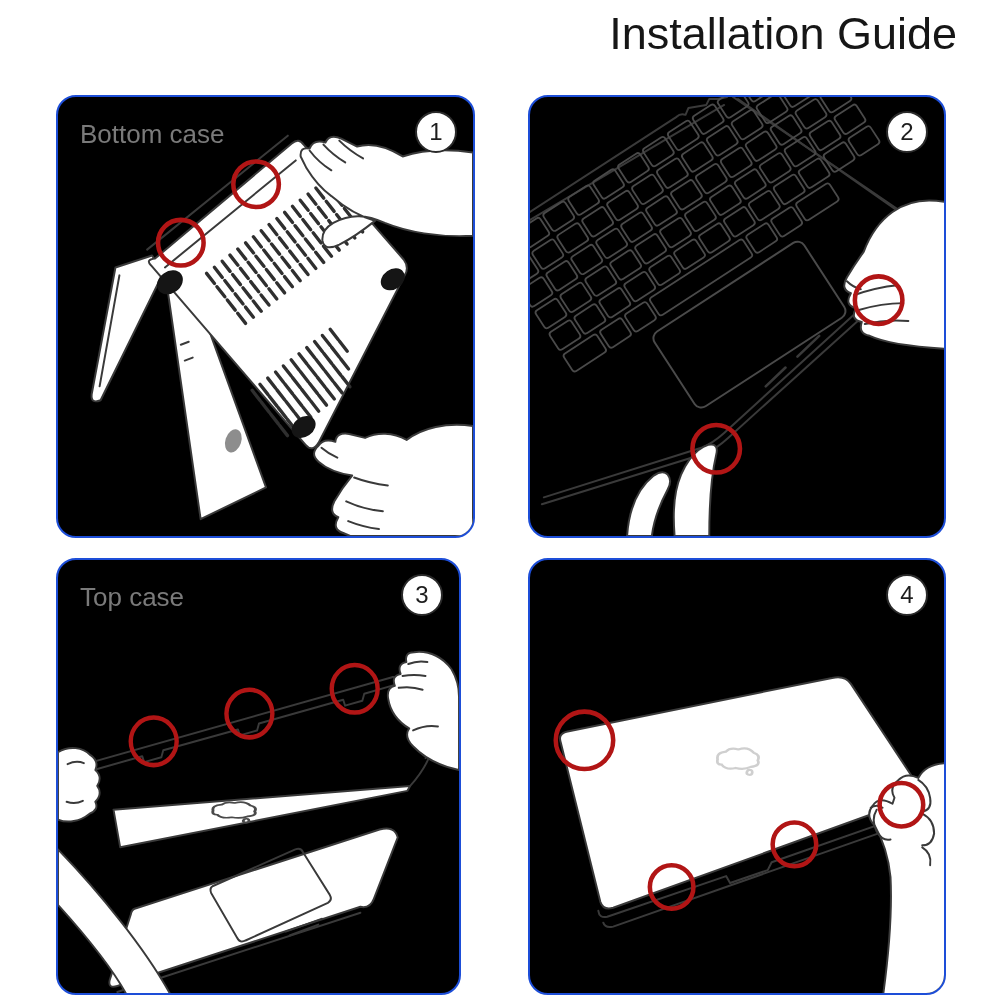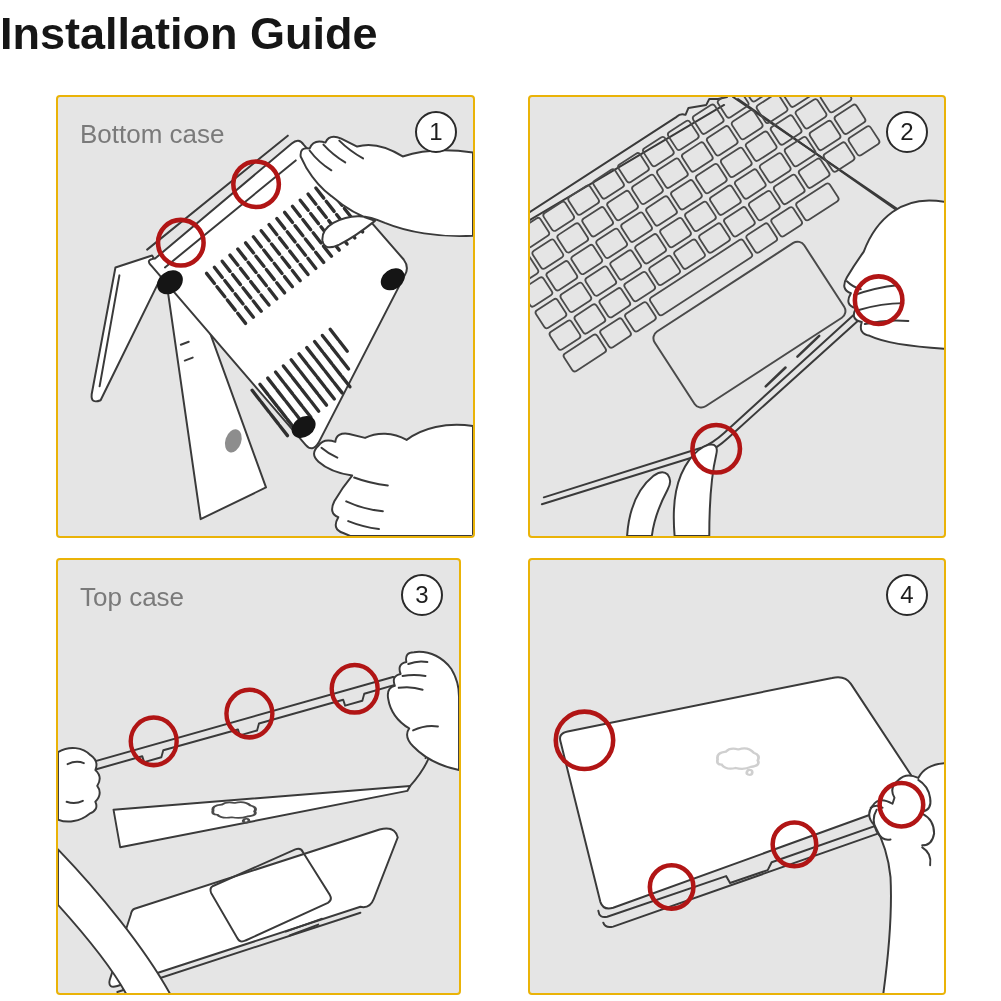--- a/index.html
+++ b/index.html
@@ -1,18 +1,18 @@
 <!DOCTYPE html>
 <html><head>
 <meta charset="utf-8">
 <style>
   html,body{margin:0;padding:0;background:#ffffff;}
   body{width:1001px;height:1001px;position:relative;font-family:"Liberation Sans",sans-serif;overflow:hidden;}
-  .title{position:absolute;top:8px;left:0;width:957px;text-align:left;font-size:45px;font-weight:700;color:#161616;letter-spacing:0px;}
-  .panel{position:absolute;background:#e5e5e5;border:2px solid #eab308;border-radius:4px;box-sizing:border-box;overflow:hidden;}
+  .title{position:absolute;top:8px;left:0;width:957px;text-align:right;font-size:45px;font-weight:400;color:#161616;letter-spacing:0px;}
+  .panel{position:absolute;background:#000000;border:2px solid #1d4ed8;border-radius:20px;box-sizing:border-box;overflow:hidden;}
   #panel-1{left:56px;top:95px;width:419px;height:443px;}
   #panel-2{left:528px;top:95px;width:418px;height:443px;}
   #panel-3{left:56px;top:558px;width:405px;height:437px;}
   #panel-4{left:528px;top:558px;width:418px;height:437px;}
   .panel svg{position:absolute;left:0;top:0;width:100%;height:100%;}
   .step-badge{position:absolute;top:14px;right:16px;width:38px;height:38px;border:2px solid #2a2a2a;border-radius:50%;
     display:flex;align-items:center;justify-content:center;font-size:24px;color:#1d1d1d;background:#fff;z-index:5;}
   .panel-label{position:absolute;top:22px;left:22px;font-size:26px;color:#7a7a7a;z-index:5;}
   
   .art{stroke:#3a3a3a;stroke-width:2;fill:none;stroke-linecap:round;stroke-linejoin:round;}

